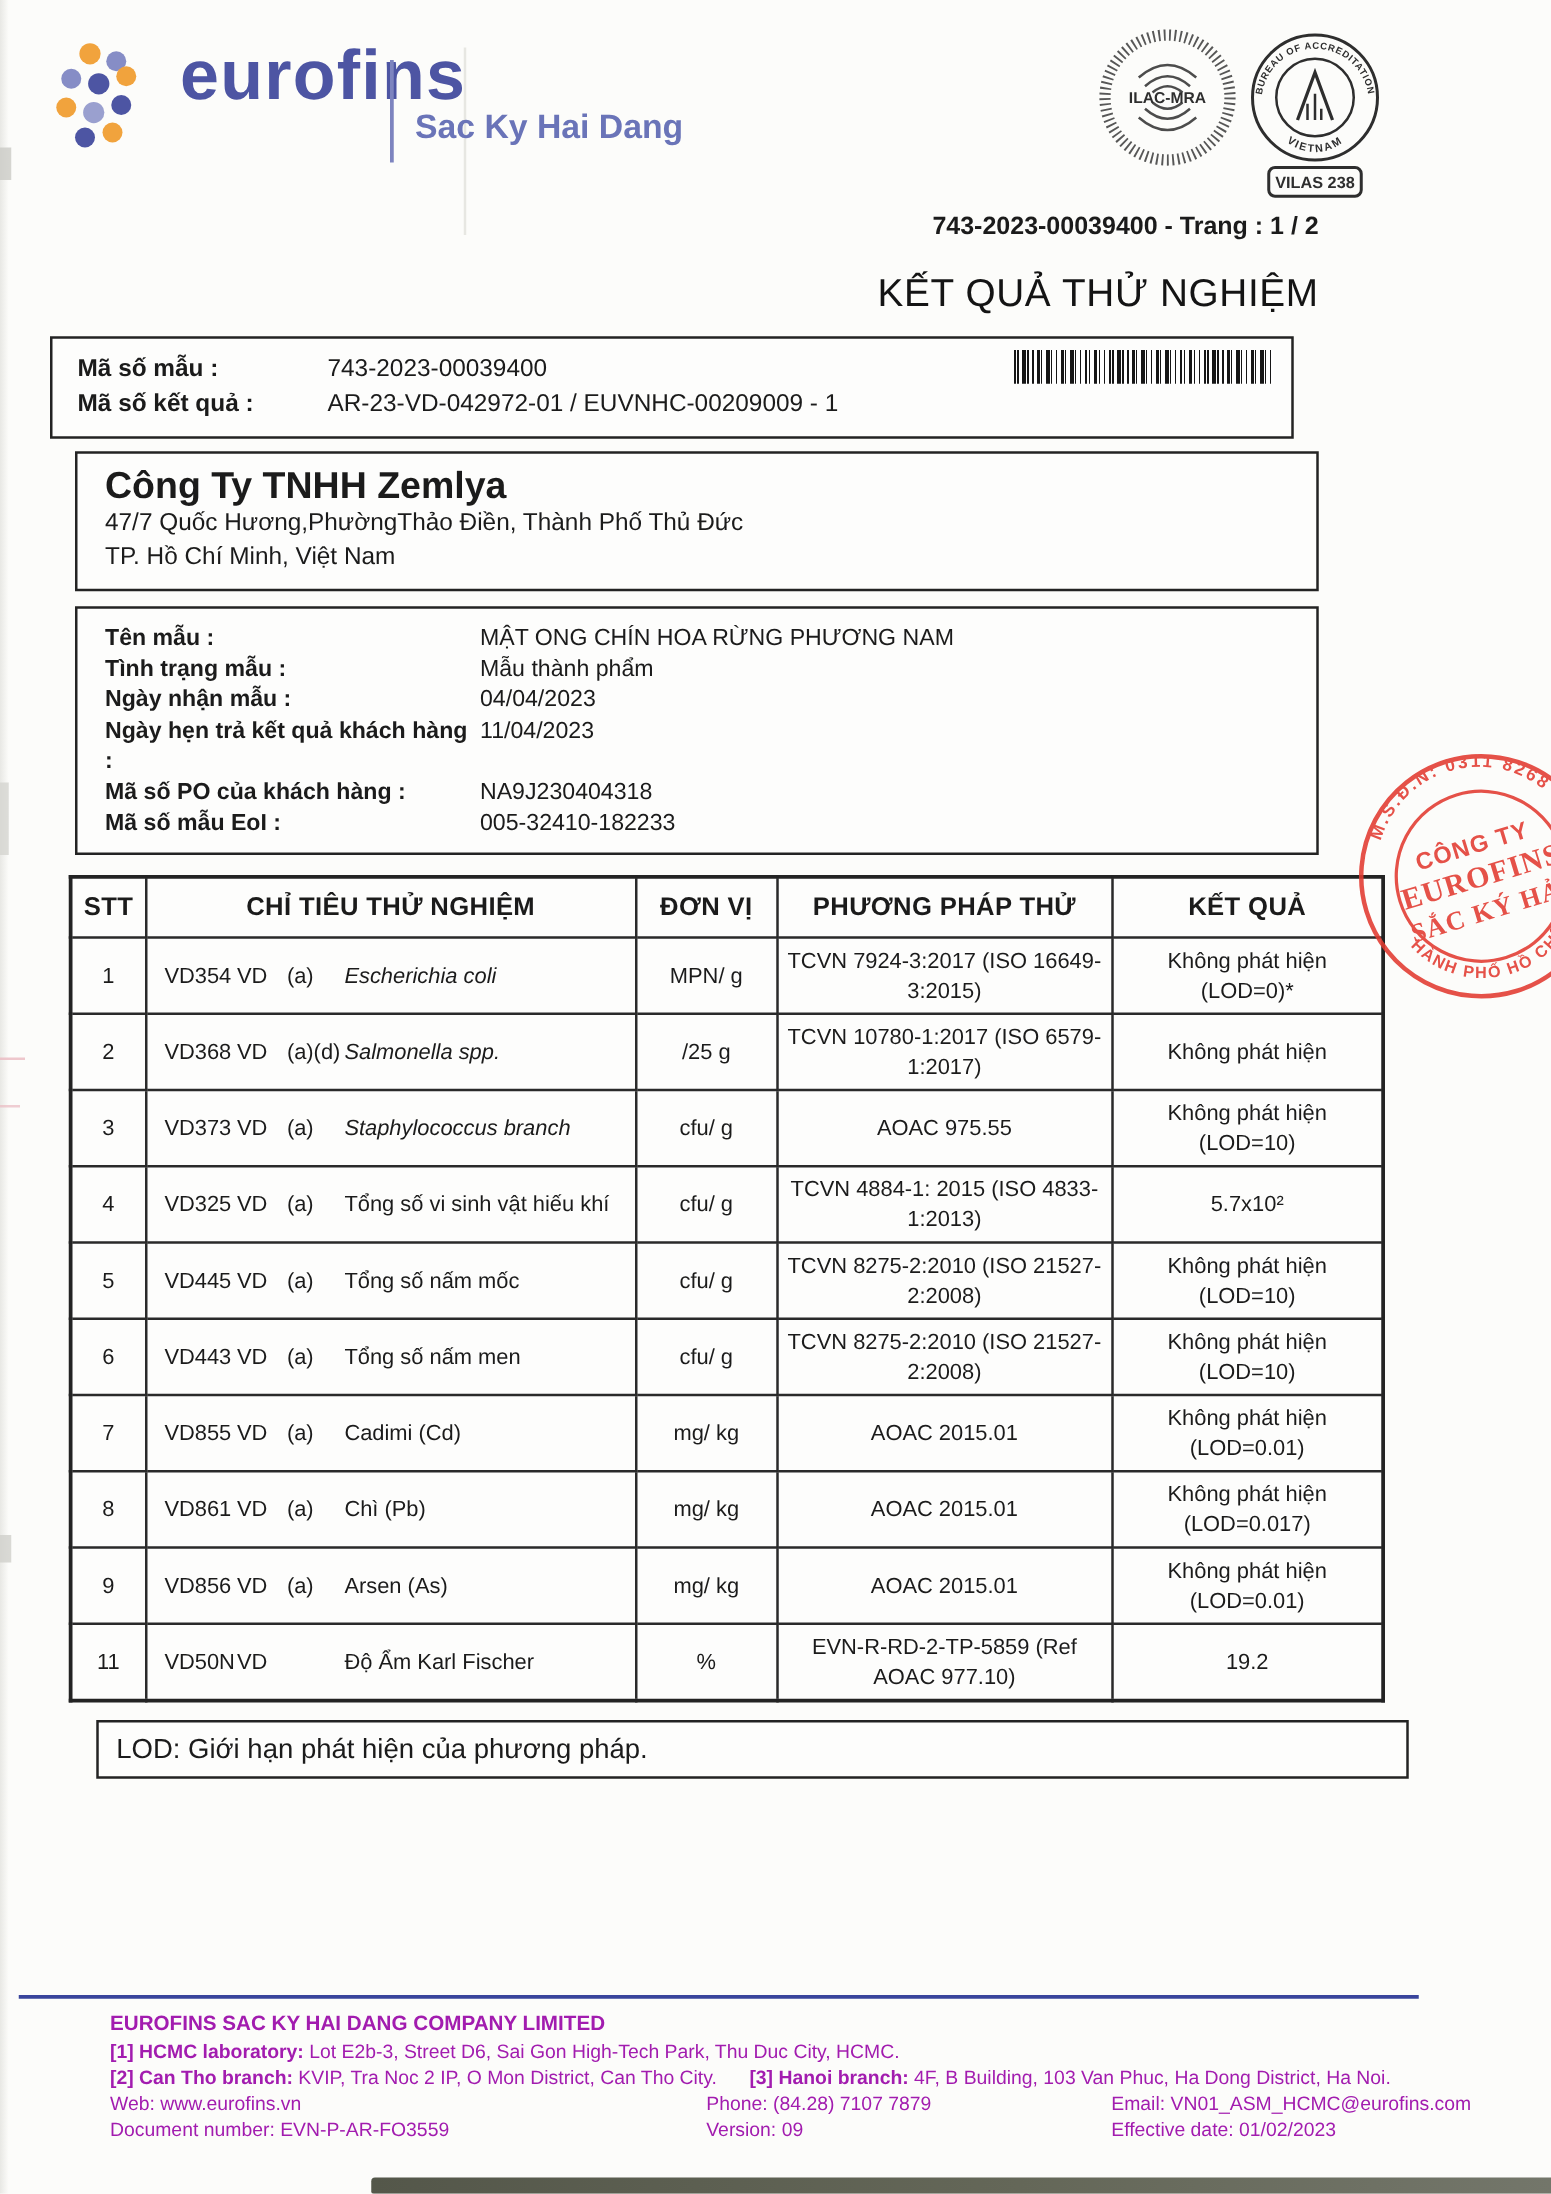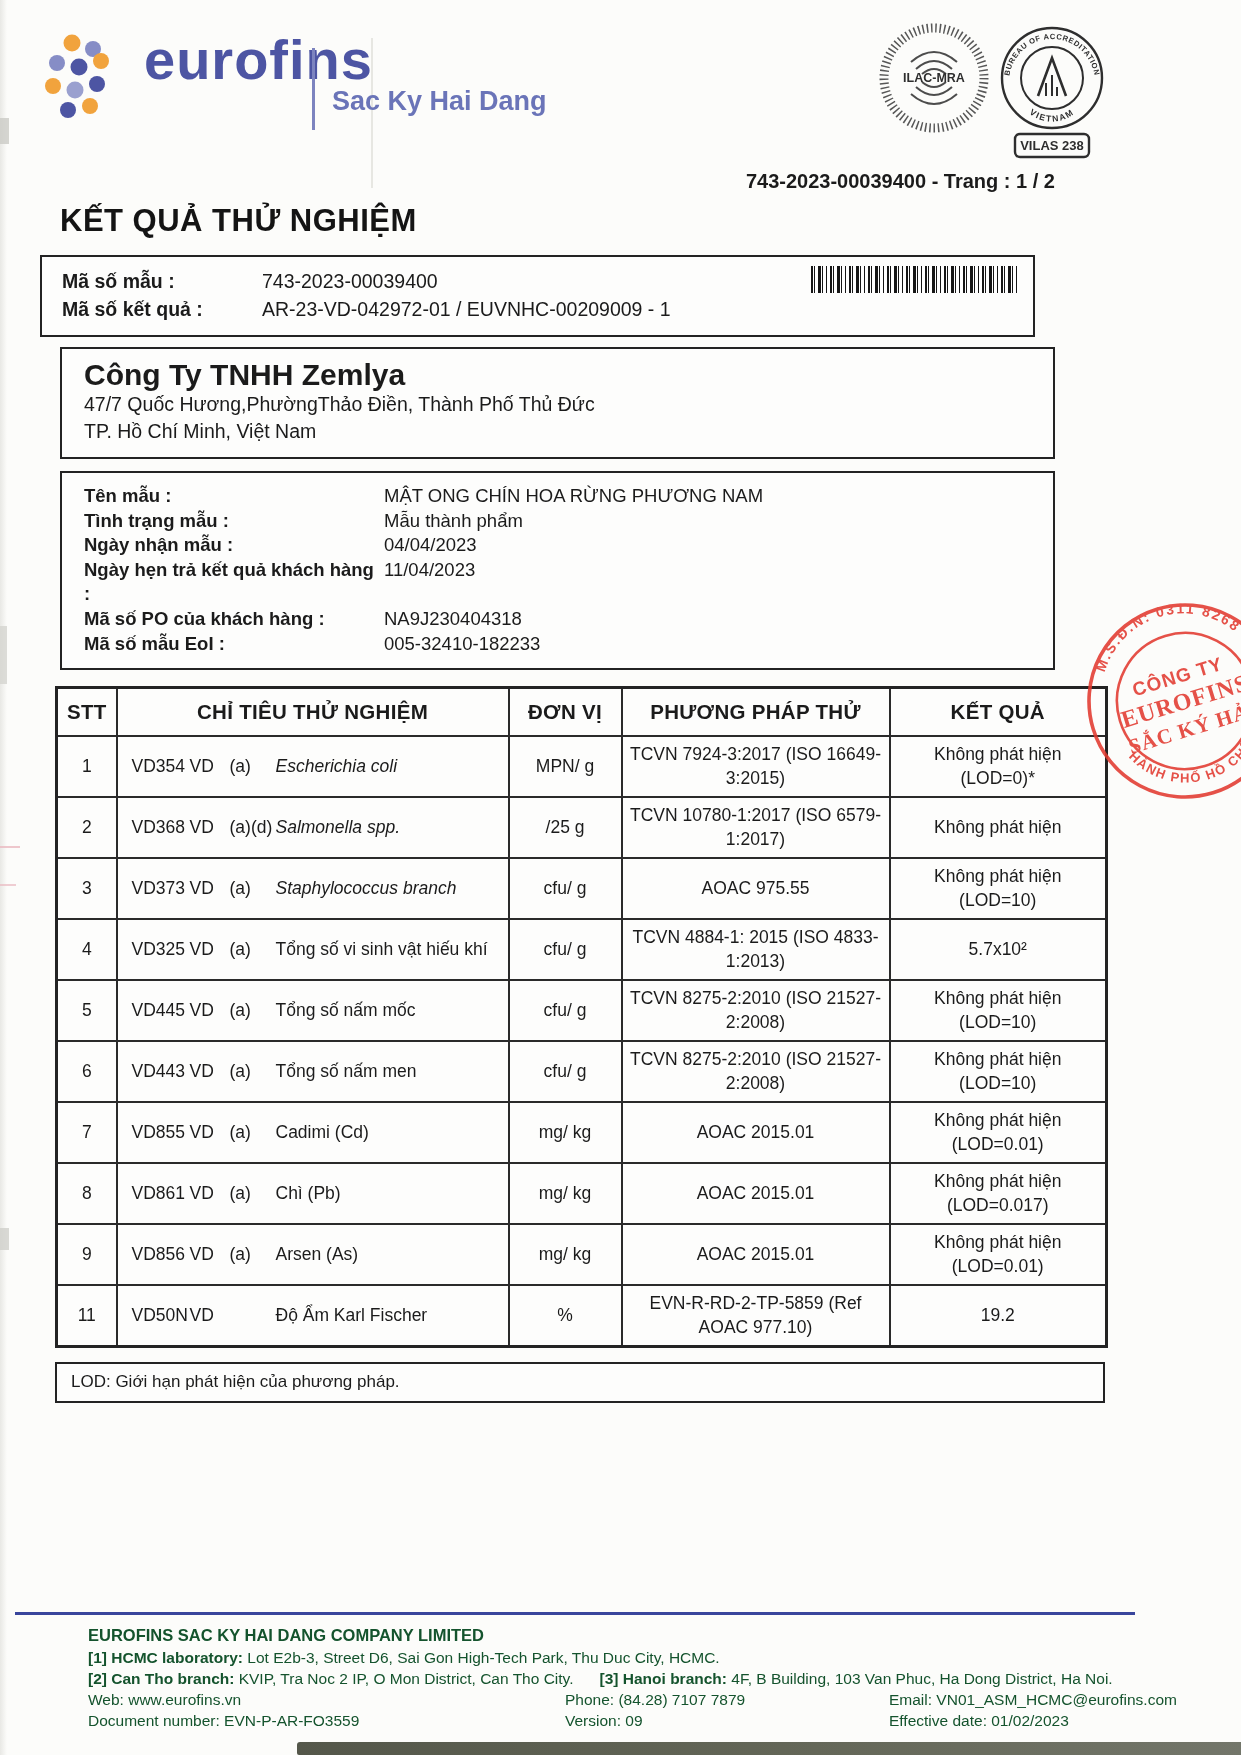--- a/index.html
+++ b/index.html
@@ -25,21 +25,21 @@
   .hdr{position:relative;height:138px;padding-top:26px;}
   .logo-block{position:absolute;left:44px;top:30px;display:flex;align-items:flex-start;}
   .logo-word{font-size:56px;font-weight:bold;color:#4d55a3;letter-spacing:1px;line-height:60px;margin-left:8px;}
   .logo-divider{position:absolute;left:312px;top:48px;width:3px;height:82px;background:#7d84bf;}
   .brand-sub{position:absolute;left:332px;top:86px;font-size:27px;font-weight:bold;color:#6a74b8;}
   .acc-marks{position:absolute;left:878px;top:20px;display:flex;gap:6px;}
   .acc-marks svg{display:block;}
   
   .content{position:relative;}
   .ref-line{width:995px;margin:6px 0 0 60px;text-align:right;font-size:20px;font-weight:bold;}
-  .title{width:995px;margin:10px 0 0 60px;text-align:left;font-size:31px;font-weight:bold;
+  .title{width:995px;margin:24px 0 0 60px;text-align:right;font-size:31px;font-weight:normal;
     letter-spacing:.5px;color:#141414;}
   
   .box{border:2.5px solid #232323;margin-left:60px;width:995px;box-sizing:border-box;background:#fdfdfc;}
   .box1{margin-top:16px;padding:10px 18px 12px 20px;position:relative;margin-left:40px;}
   .kv-row{display:flex;line-height:28px;font-size:19.5px;}
   .kv-label{width:200px;font-weight:bold;flex:none;}
   .kv-value{flex:1;}
   .barcode{position:absolute;right:14px;top:9px;width:208px;height:27px;
     background:repeating-linear-gradient(90deg,#161616 0 2px,#fff 2px 3px,#161616 3px 4px,#fff 4px 7px,
       #161616 7px 10px,#fff 10px 11px,#161616 11px 12px,#fff 12px 15px,#161616 15px 16px,#fff 16px 19px);}
@@ -57,25 +57,25 @@
   .results td{font-size:17.5px;line-height:23.5px;padding:6px 4px;text-align:center;vertical-align:middle;height:46px;}
   td.param{text-align:left;}
   .param-in{display:flex;align-items:baseline;padding-left:10px;}
   .p-code{width:58px;flex:none;}
   .p-lab{width:40px;flex:none;}
   .p-note{width:46px;flex:none;}
   .p-name{flex:1;}
   .it{font-style:italic;}
   .res-l2{line-height:23.5px;}
   
-  .lod{margin:14px 0 0 55px;width:1050px;padding:8px 14px 9px 14px;font-size:17px;}
+  .lod{margin:14px 0 0 77px;width:1050px;padding:8px 14px 9px 14px;font-size:22px;}
   
   .stamp{position:absolute;left:1062px;top:596px;opacity:.88;}
   
-  footer{position:absolute;left:0;right:0;bottom:24px;color:#14532d;}
+  footer{position:absolute;left:0;right:0;bottom:40px;color:#a21caf;}
   .foot-rule{margin-left:15px;width:1120px;height:3px;background:#39459c;margin-bottom:9px;}
   .foot-inner{padding-left:88px;padding-right:20px;font-size:15.5px;line-height:21px;}
   .foot-company{font-weight:bold;font-size:16.5px;line-height:23px;}
   .foot-line b{font-weight:bold;}
   .row3{display:flex;gap:26px;}
   .foot-cols{display:flex;}
   .foot-cols span:nth-child(1){width:477px;flex:none;}
   .foot-cols span:nth-child(2){width:324px;flex:none;}
   .foot-cols span:nth-child(3){flex:1;}
 </style>

